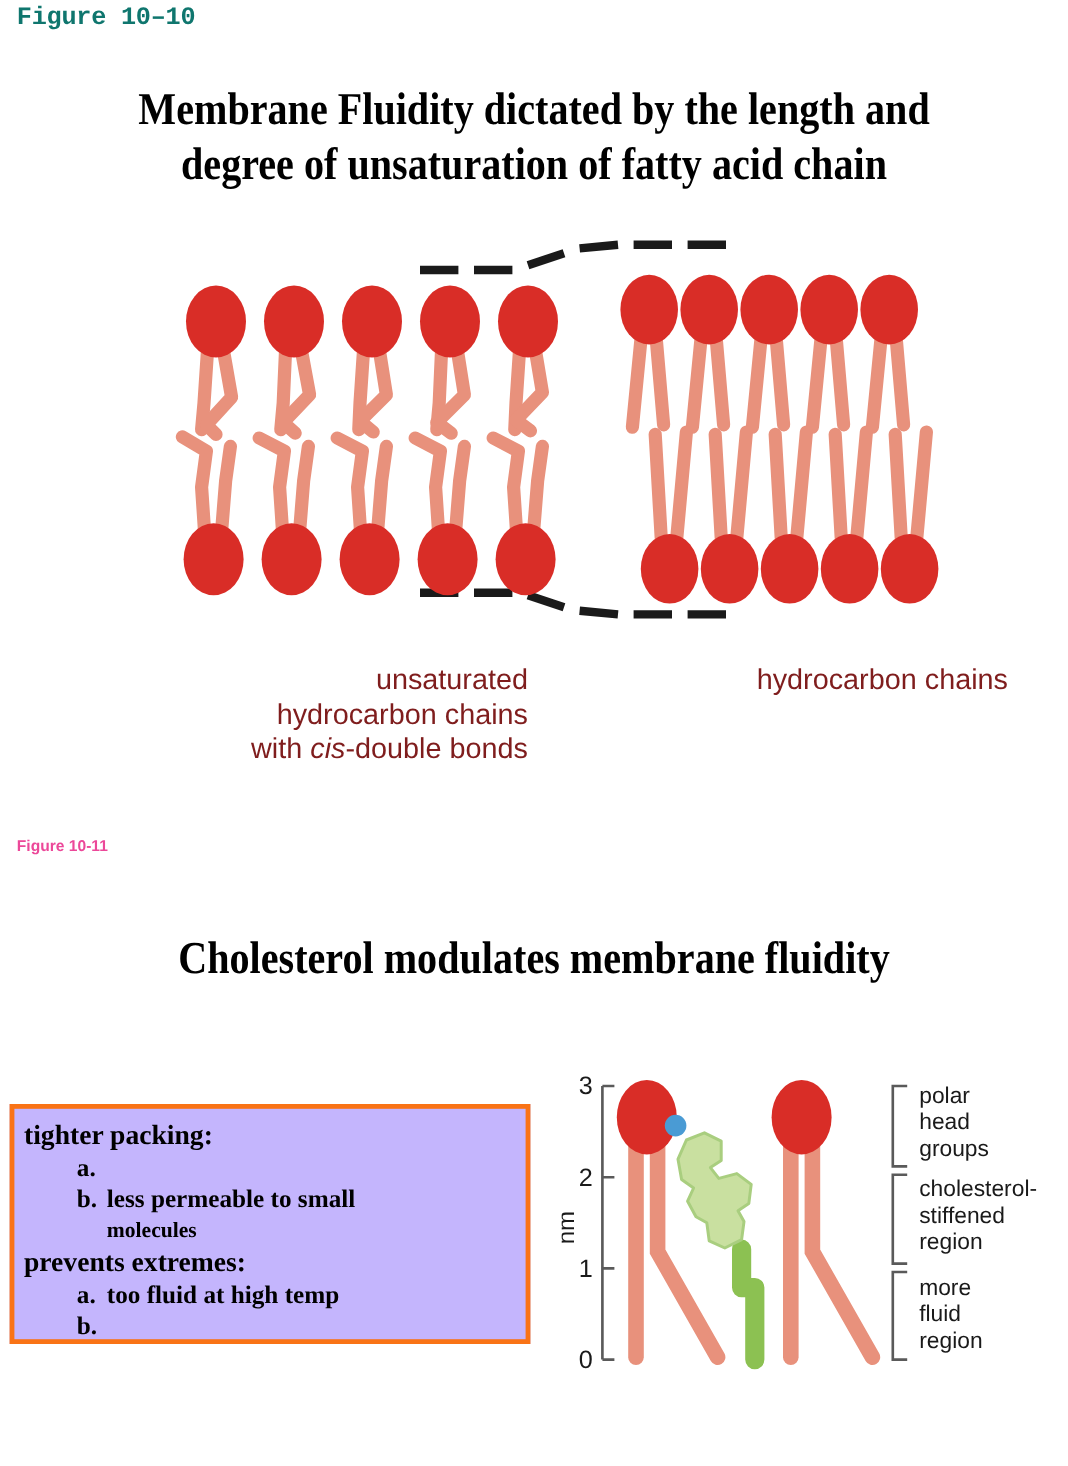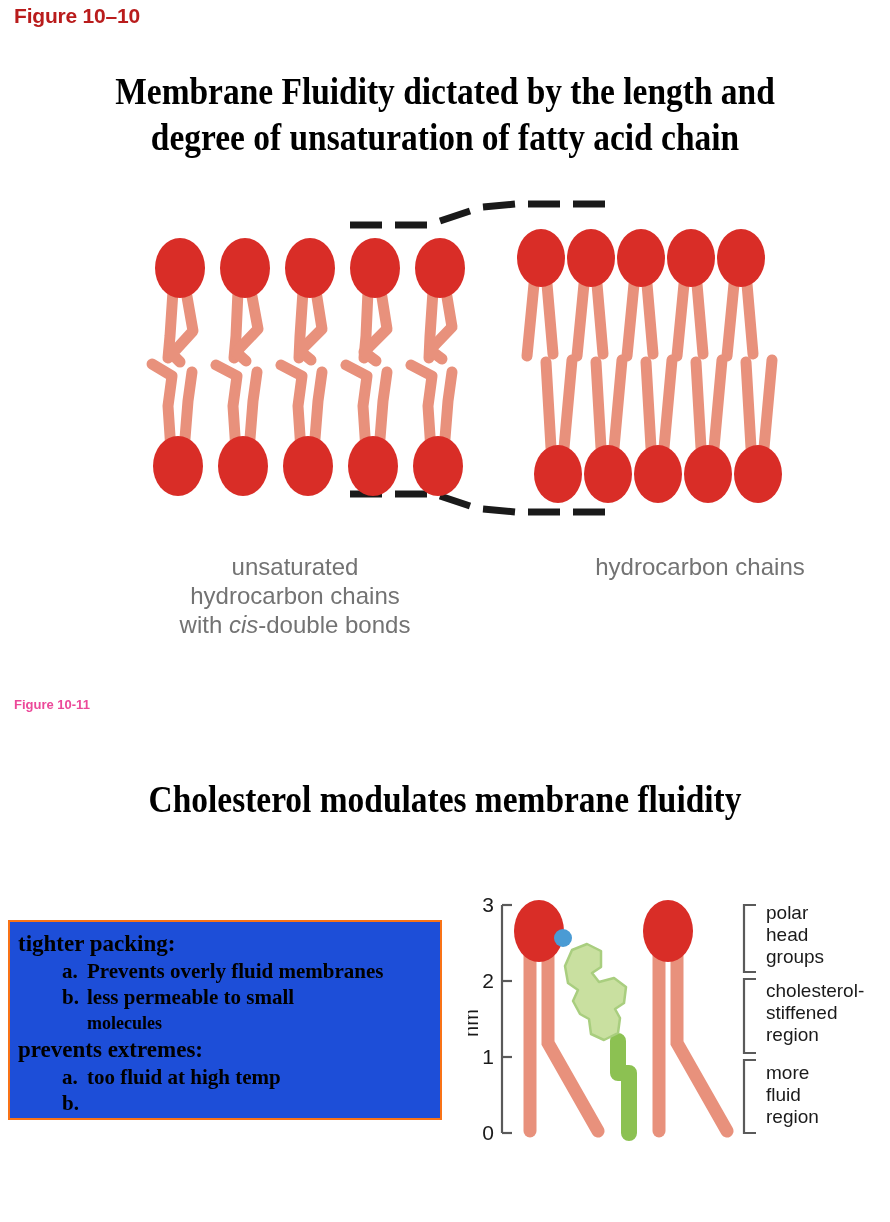--- a/index.html
+++ b/index.html
@@ -14,25 +14,25 @@
     overflow: hidden;
     font-family: "Liberation Sans", sans-serif;
     color: #000000;
   }
 
   
   .fig-label-serif {
     position: absolute;
     left: 14px;
     top: 4px;
-    font-family: Liberation Sans, sans-serif;
+    font-family: Liberation Mono, monospace;
     font-weight: bold;
     font-size: 21px;
     letter-spacing: -0.2px;
-    color: #b91c1c;
+    color: #0f766e;
   }
   .fig-label-sans {
     position: absolute;
     left: 14px;
     top: 697px;
     font-family: "Liberation Sans", sans-serif;
     font-weight: bold;
     font-size: 13px;
     color: #ec4899;
   }
@@ -69,45 +69,45 @@
     height: 340px;
   }
   #membrane-figure svg { display: block; }
 
   
   .caption {
     position: absolute;
     font-family: "Liberation Sans", sans-serif;
     font-size: 24px;
     line-height: 29px;
-    color: #737373;
-    text-align: center;
+    color: #7f1d1d;
+    text-align: right;
   }
   #caption-unsat {
     left: 150px;
     top: 552px;
     width: 290px;
   }
   #caption-sat {
     left: 560px;
     top: 552px;
     width: 280px;
   }
   .caption i { }
 
   
   #facts-box {
     position: absolute;
     left: 8px;
     top: 920px;
     width: 434px;
     height: 200px;
-    border: 2px solid #f97316;
+    border: 4px solid #f97316;
     box-sizing: border-box;
-    background: #1d4ed8;
+    background: #c4b5fd;
     font-family: "Liberation Serif", serif;
     font-weight: bold;
     color: #000;
     padding: 8px 6px 4px 6px;
   }
   .facts-head {
     font-size: 23px;
     line-height: 28px;
     margin-left: 2px;
   }
@@ -298,21 +298,20 @@
 </div>
 
 <div class="fig-label-sans">Figure 10-11</div>
 
 <div class="slide-title" id="title-2">Cholesterol modulates membrane fluidity</div>
 
 <div id="facts-box">
   <div class="facts-head">tighter packing:</div>
   <div class="facts-item">
     <span class="marker">a.</span>
-    <span>Prevents overly fluid membranes</span>
   </div>
   <div class="facts-item">
     <span class="marker">b.</span>
     <span>less permeable to small</span>
   </div>
   <div class="facts-cont">molecules</div>
   <div class="facts-head">prevents extremes:</div>
   <div class="facts-item">
     <span class="marker">a.</span>
     <span>too fluid at high temp</span>

